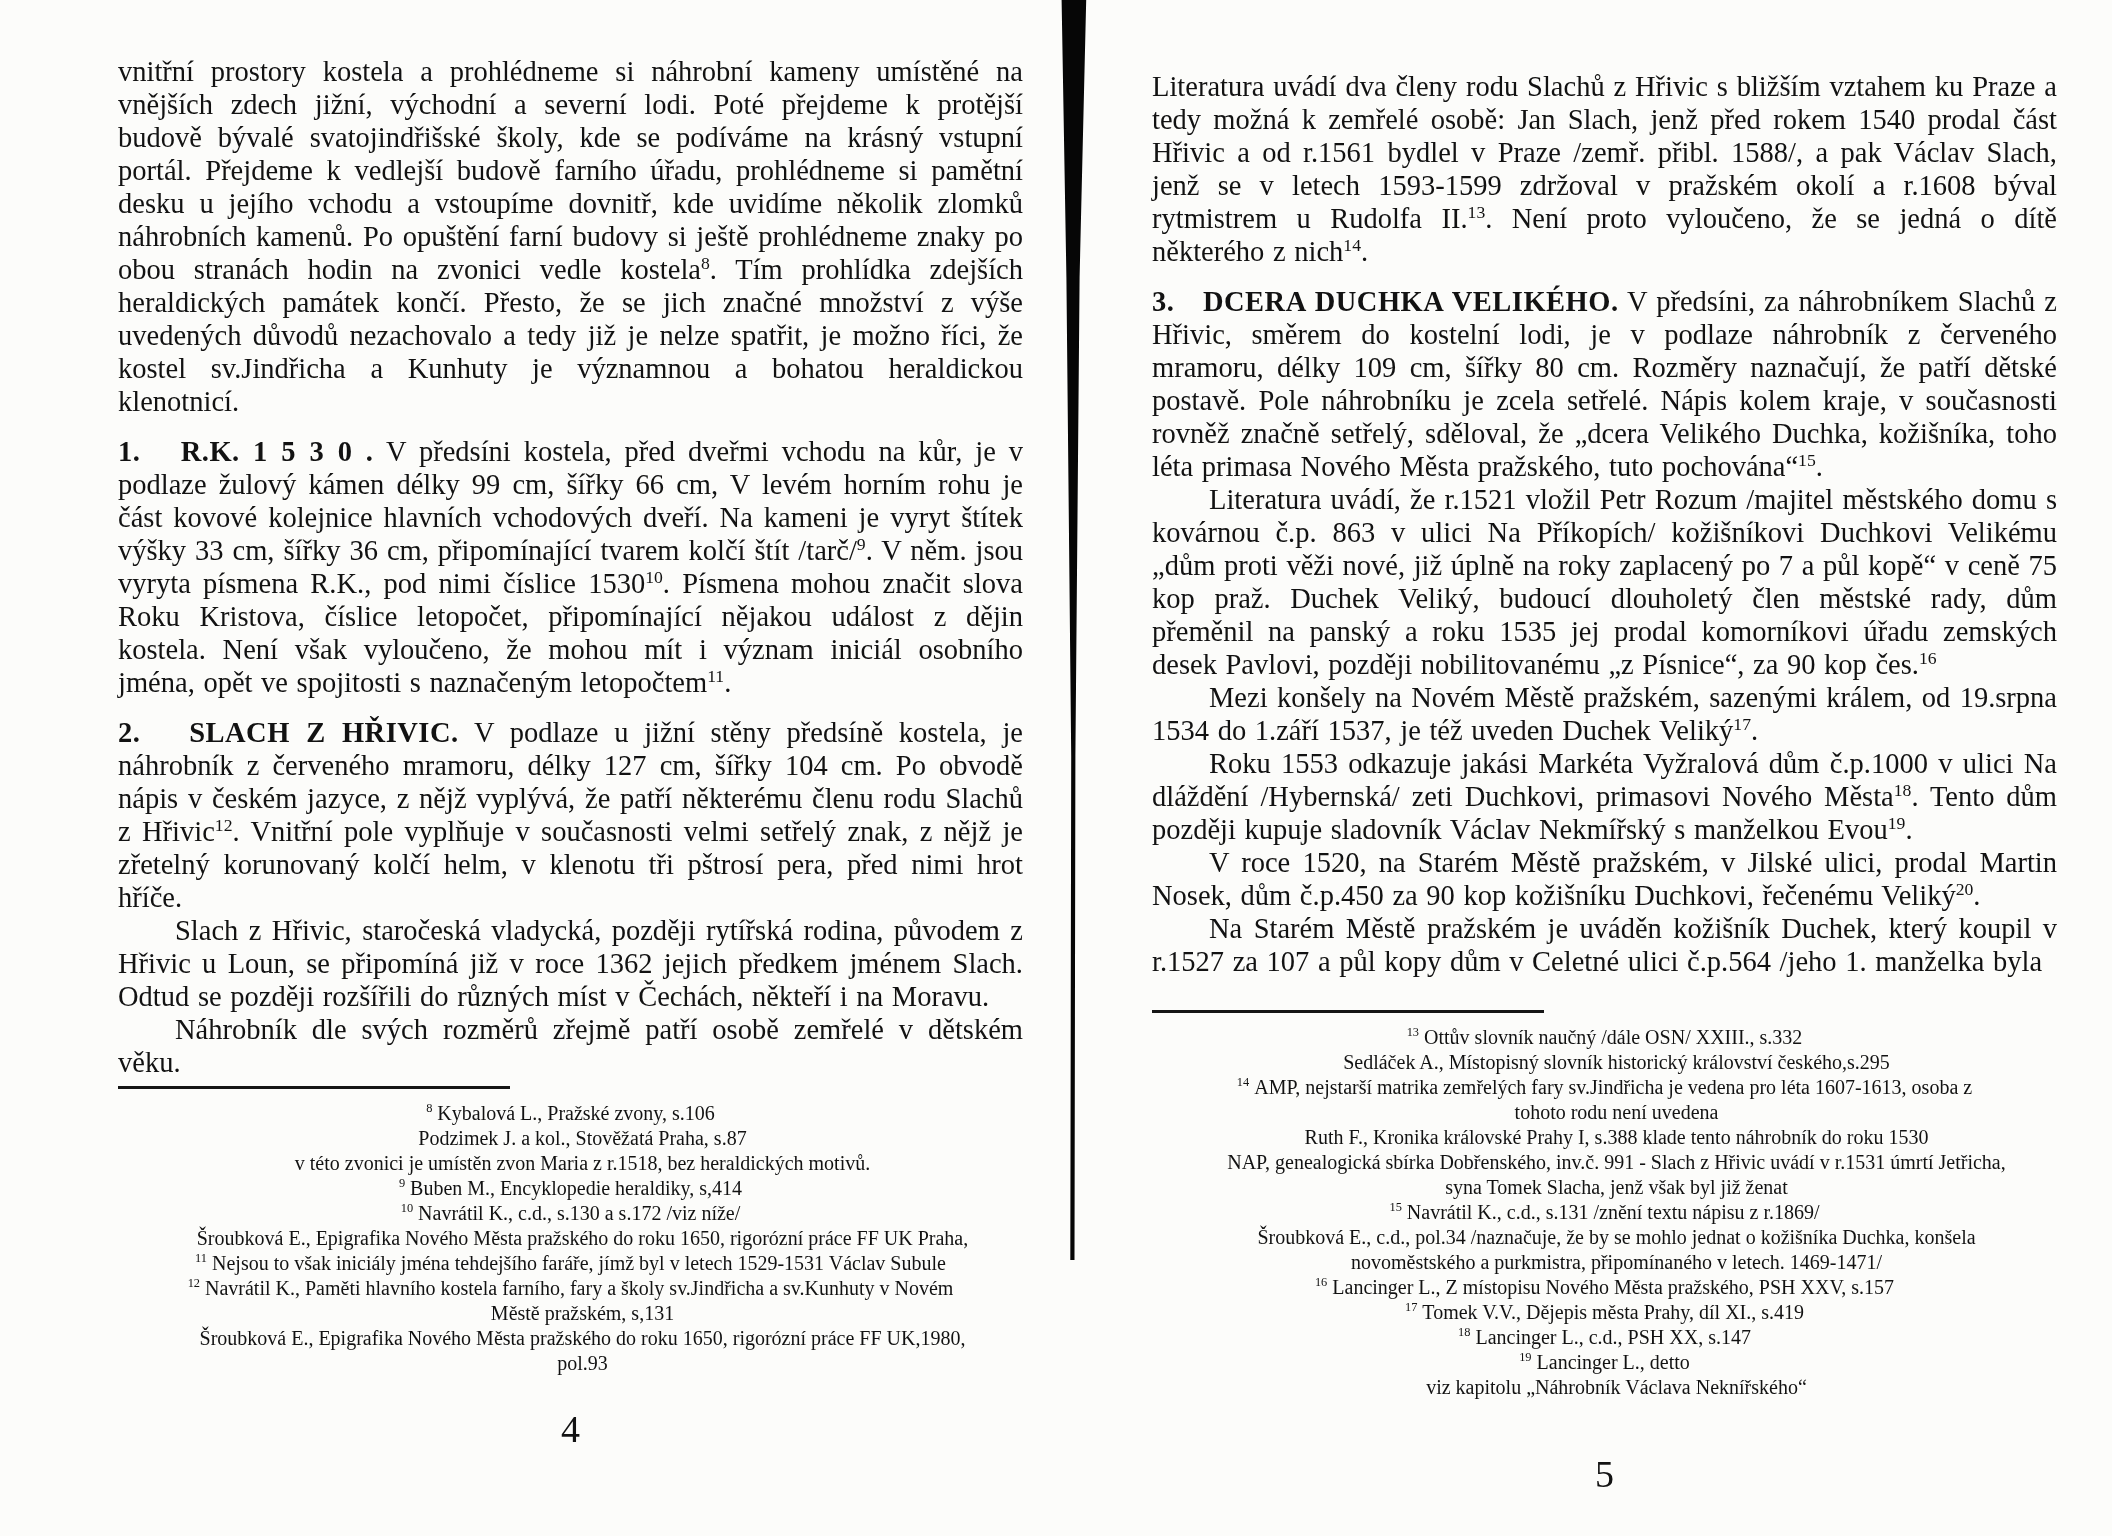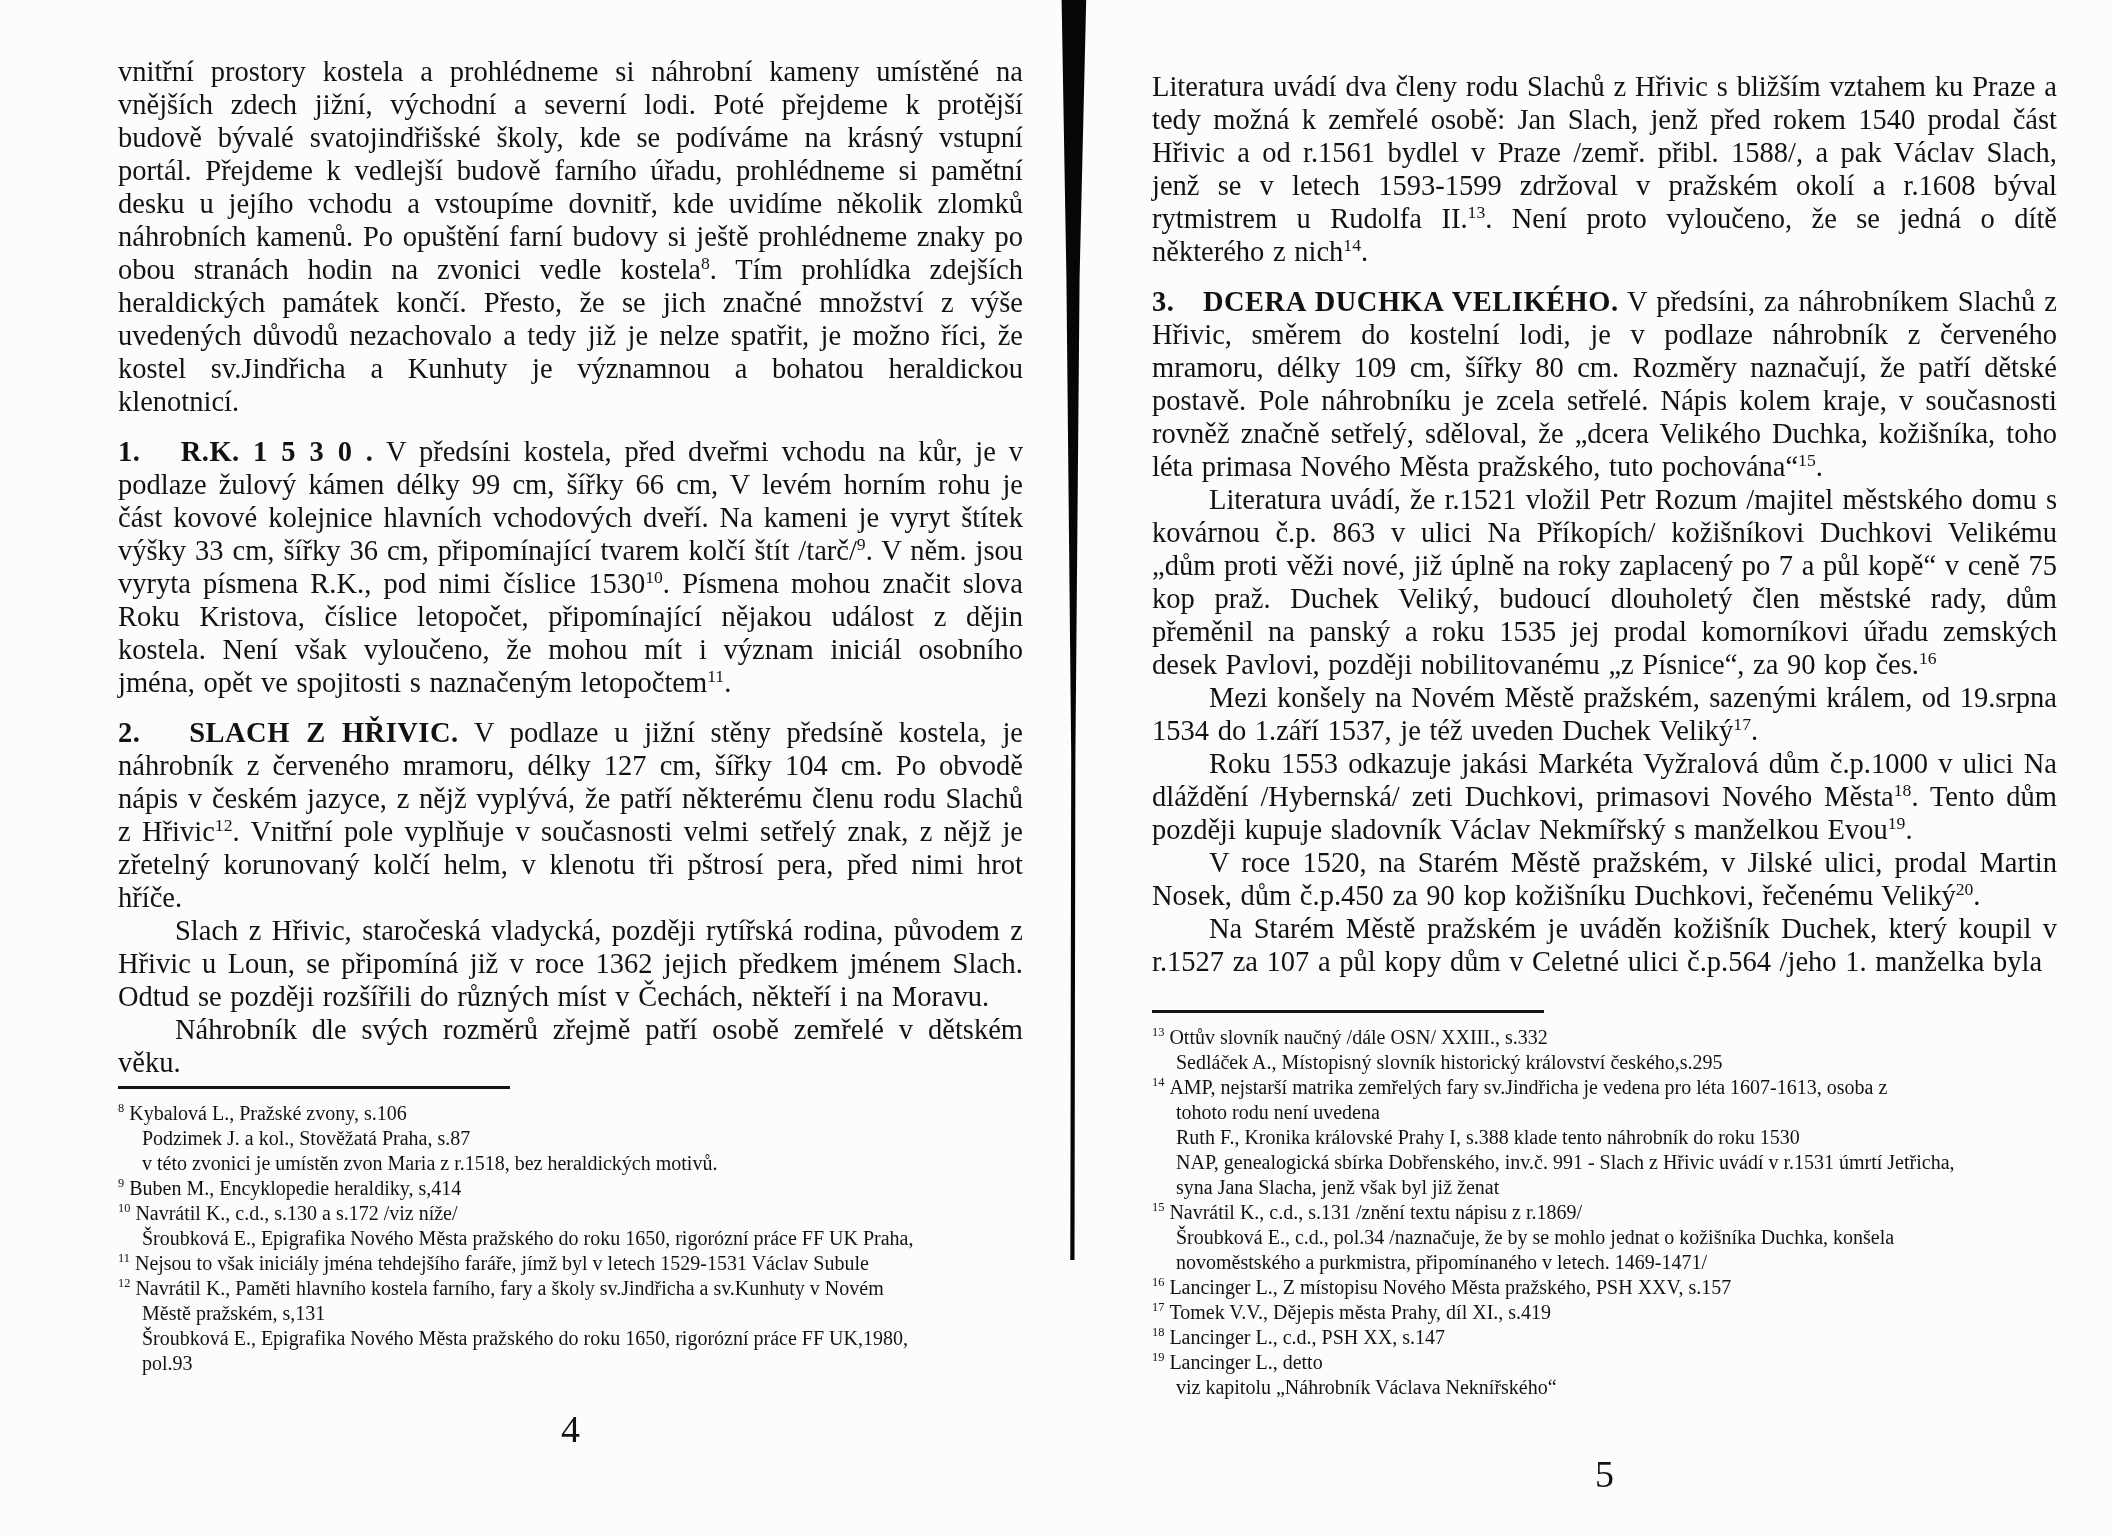--- a/index.html
+++ b/index.html
@@ -38,21 +38,21 @@
   }
 
   .spacer { flex: 1 1 auto; }
 
   .footnotes { font-size: 20px; line-height: 25px; }
   .fn-rule {
     width: 392px;
     border-top: 3px solid #151515;
     margin: 0 0 12px 0;
   }
-  .fn-line  { white-space: nowrap; padding-left: 24px; }
+  .fn-line  { white-space: nowrap; padding-left: 24px; text-align: center; }
   .fn-first { padding-left: 0; }
   .fn-first sup { margin-right: 5px; }
 
   .page-number {
     position: absolute;
     left: 0;
     width: 100%;
     text-align: center;
     font-size: 38px;
   }
@@ -112,21 +112,21 @@
     </div>
   <div class="spacer"></div>
   <div class="footnotes">
     <div class="fn-rule"></div>
   <div class="fn-line fn-first"><sup>13</sup>Ottův slovník naučný /dále OSN/ XXIII., s.332</div>
       <div class="fn-line">Sedláček A., Místopisný slovník historický království českého,s.295</div>
       <div class="fn-line fn-first"><sup>14</sup>AMP, nejstarší matrika zemřelých fary sv.Jindřicha je vedena pro léta 1607-1613, osoba z</div>
       <div class="fn-line">tohoto rodu není uvedena</div>
       <div class="fn-line">Ruth F., Kronika královské Prahy I, s.388 klade tento náhrobník do roku 1530</div>
       <div class="fn-line">NAP, genealogická sbírka Dobřenského, inv.č. 991 - Slach z Hřivic uvádí v r.1531 úmrtí Jetřicha,</div>
-      <div class="fn-line">syna Jana Slacha, jenž však byl již ženat</div>
+      <div class="fn-line">syna Tomek Slacha, jenž však byl již ženat</div>
       <div class="fn-line fn-first"><sup>15</sup>Navrátil K., c.d., s.131 /znění textu nápisu z r.1869/</div>
       <div class="fn-line">Šroubková E., c.d., pol.34 /naznačuje, že by se mohlo jednat o kožišníka Duchka, konšela</div>
       <div class="fn-line">novoměstského a purkmistra, připomínaného v letech. 1469-1471/</div>
       <div class="fn-line fn-first"><sup>16</sup>Lancinger L., Z místopisu Nového Města pražského, PSH XXV, s.157</div>
       <div class="fn-line fn-first"><sup>17</sup>Tomek V.V., Dějepis města Prahy, díl XI., s.419</div>
       <div class="fn-line fn-first"><sup>18</sup>Lancinger L., c.d., PSH XX, s.147</div>
       <div class="fn-line fn-first"><sup>19</sup>Lancinger L., detto</div>
       <div class="fn-line">viz kapitolu „Náhrobník Václava Neknířského“</div>
     </div>
   <div class="page-number">5</div>

